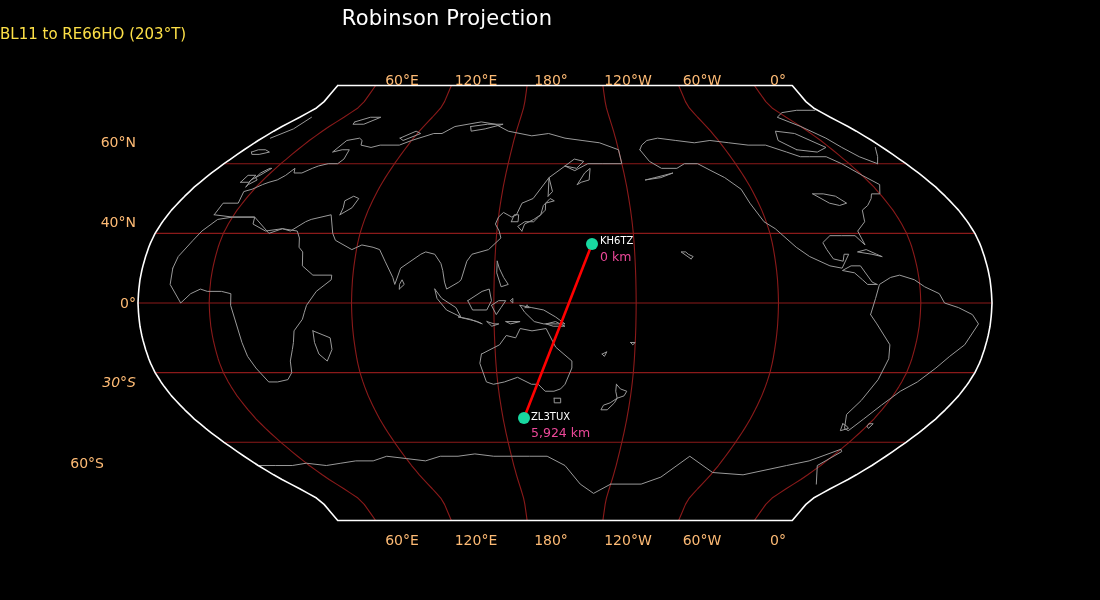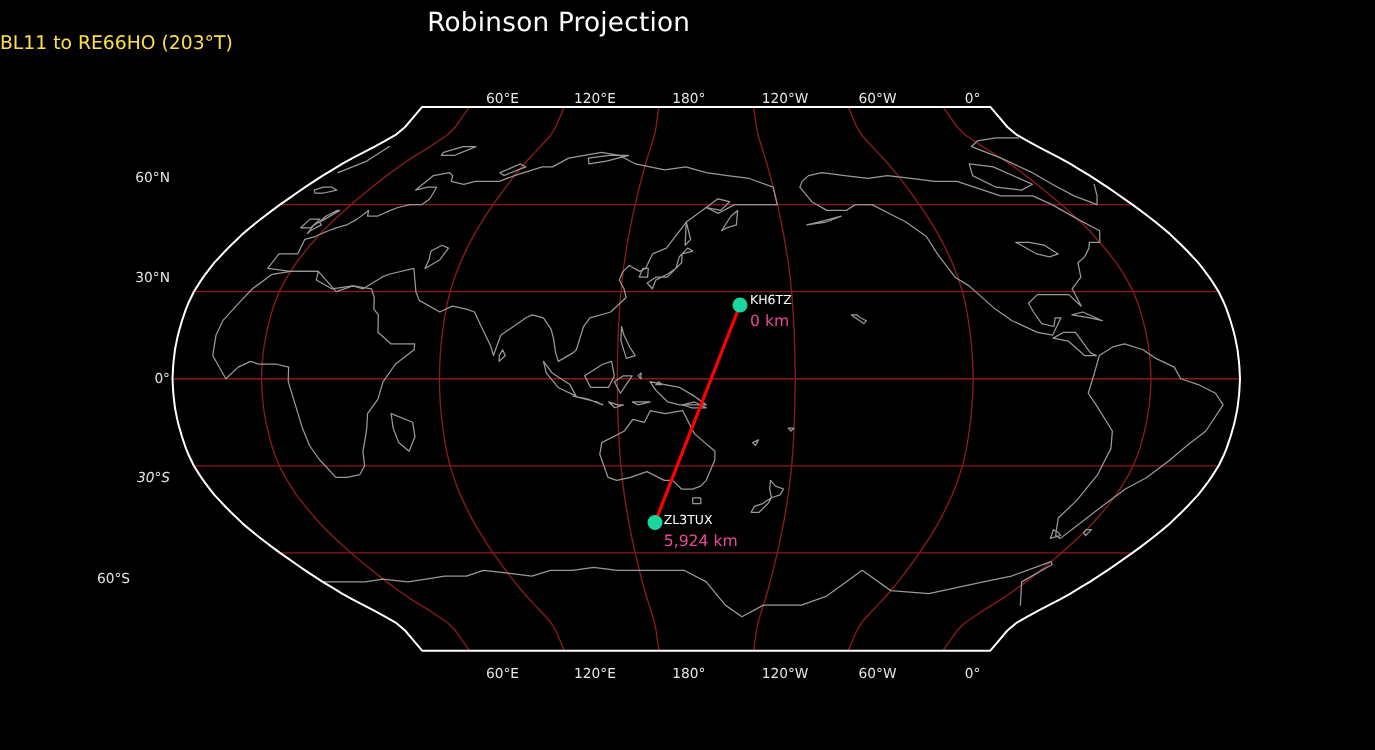--- a/index.html
+++ b/index.html
@@ -9,21 +9,21 @@
   #title{
     position:absolute;left:0;top:6px;width:894px;text-align:center;
     color:#ffffff;font-size:21px;font-weight:400;letter-spacing:.2px;
   }
   #subtitle{
     position:absolute;left:0;top:25px;width:1100px;text-align:left;
     color:#fde047;font-size:15px;font-weight:400;
   }
   #mapsvg{position:absolute;left:0;top:0;width:1100px;height:600px;}
   .tick-lbl{
-    position:absolute;color:#e5e5e5;font-size:11px;white-space:nowrap;
+    position:absolute;color:#fdba74;font-size:14px;white-space:nowrap;
   }
   .lon-lbl{transform:translateX(-50%);}
   .lat-lbl{transform:translateY(-50%);text-align:right;}
   .stn-call{
     position:absolute;color:#ffffff;font-size:10px;white-space:nowrap;
   }
   .stn-dist{
     position:absolute;color:#ec4899;font-size:12.5px;white-space:nowrap;
   }
 </style>
@@ -117,21 +117,21 @@
       <div class="tick-lbl lon-lbl" style="left: 476px; top: 532px;">120°E</div>
       <div class="tick-lbl lon-lbl" style="left: 551px; top: 72px;">180°</div>
       <div class="tick-lbl lon-lbl" style="left: 551px; top: 532px;">180°</div>
       <div class="tick-lbl lon-lbl" style="left: 628px; top: 72px;">120°W</div>
       <div class="tick-lbl lon-lbl" style="left: 628px; top: 532px;">120°W</div>
       <div class="tick-lbl lon-lbl" style="left: 702px; top: 72px;">60°W</div>
       <div class="tick-lbl lon-lbl" style="left: 702px; top: 532px;">60°W</div>
       <div class="tick-lbl lon-lbl" style="left: 778px; top: 72px;">0°</div>
       <div class="tick-lbl lon-lbl" style="left: 778px; top: 532px;">0°</div>
       <div class="tick-lbl lat-lbl" style="top: 142px; right: 964px; text-align: center;">60°N</div>
-      <div class="tick-lbl lat-lbl" style="top: 222px; right: 964px;">30°N</div>
+      <div class="tick-lbl lat-lbl" style="top: 222px; right: 964px;">40°N</div>
       <div class="tick-lbl lat-lbl" style="top: 303px; right: 964px;">0°</div>
       <div class="tick-lbl lat-lbl" style="top: 382px; right: 964px; font-style: italic;">30°S</div>
       <div class="tick-lbl lat-lbl" style="top: 463px; right: 996px;">60°S</div>
     </div>
   <div id="stnlabels">
       <div class="stn-call" style="left: 600px; top: 235px;">KH6TZ</div>
       <div class="stn-dist" style="left: 600px; top: 249px;">0 km</div>
       <div class="stn-call" style="left: 531px; top: 411px;">ZL3TUX</div>
       <div class="stn-dist" style="left: 531px; top: 425px;">5,924 km</div>
     </div>

